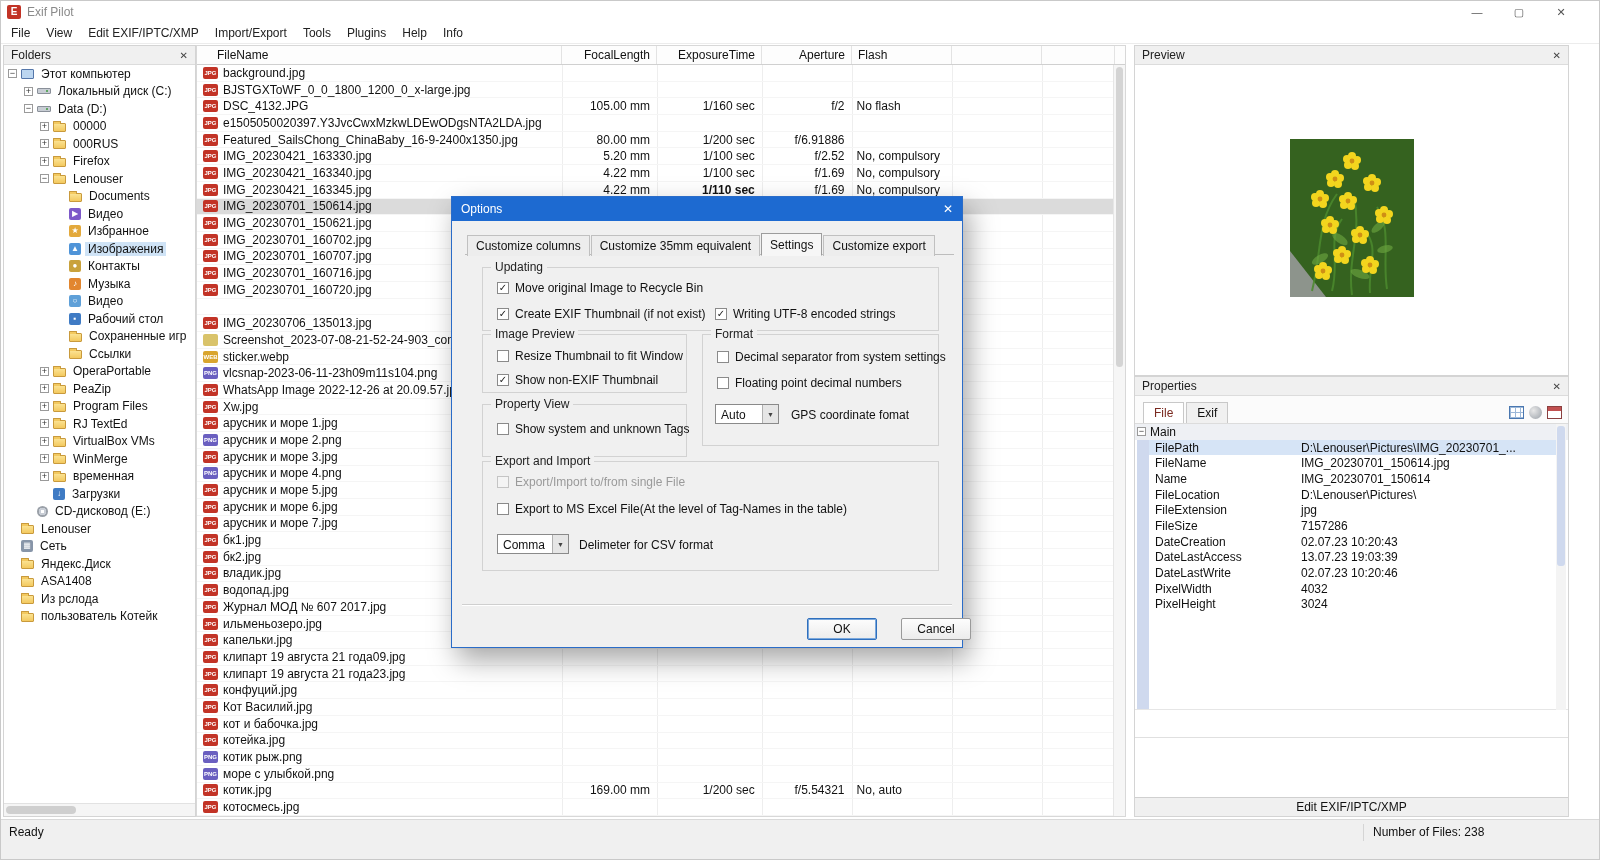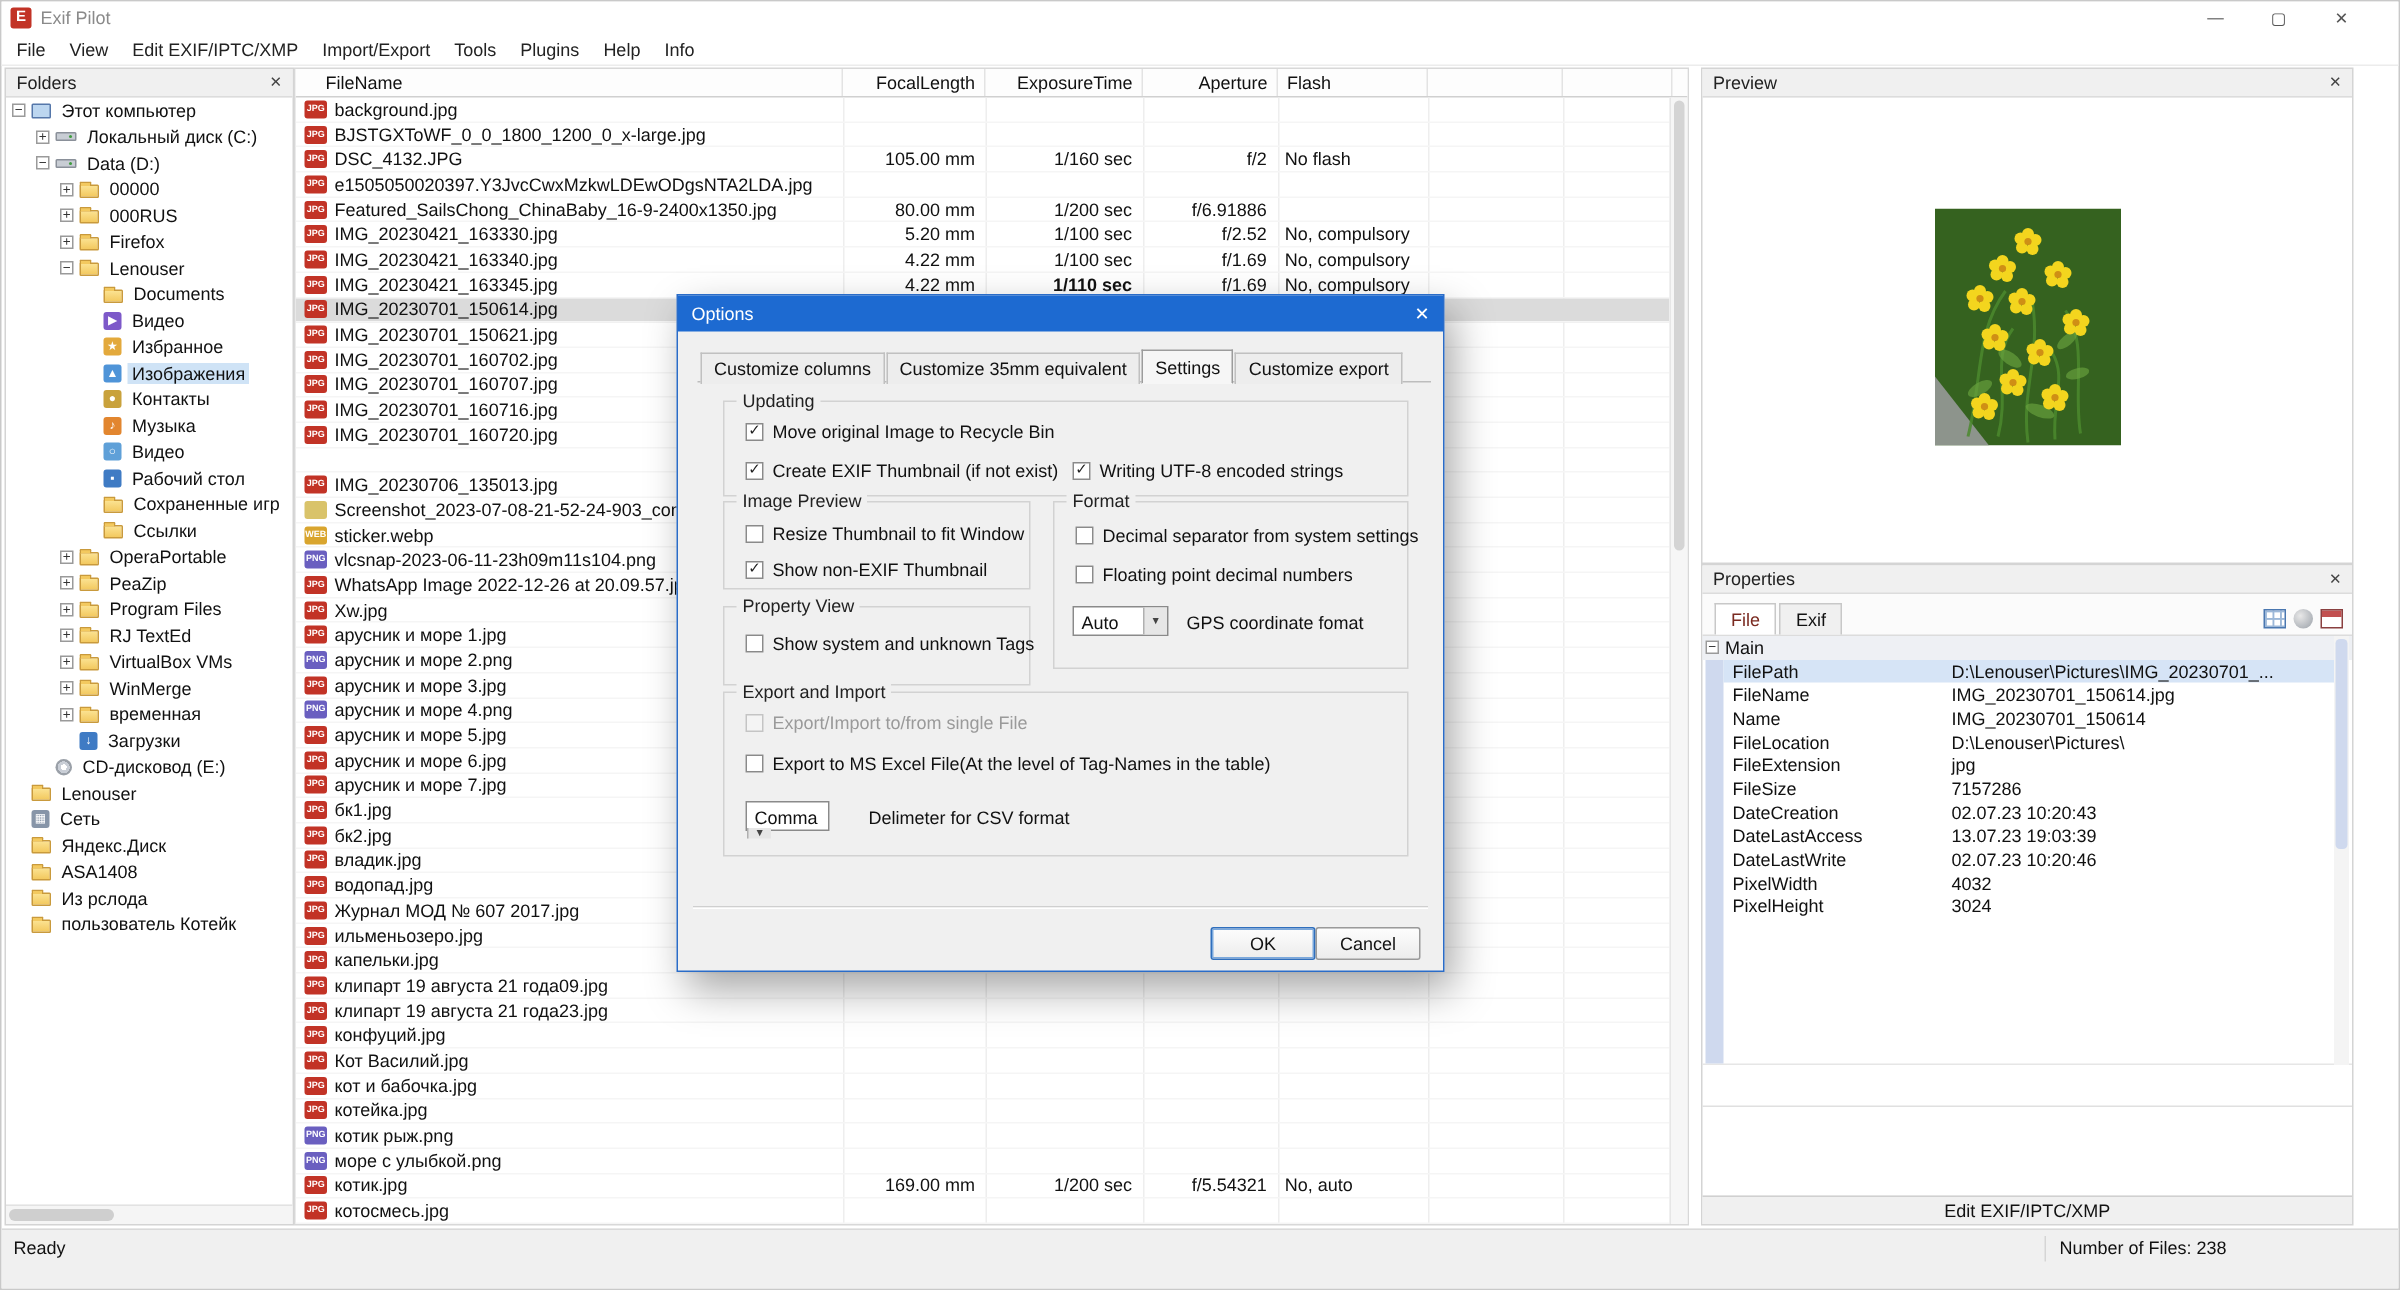--- a/index.html
+++ b/index.html
@@ -123,21 +123,21 @@
   .combo{position:absolute;height:20px;background:#fff;border:1px solid #8a8a8a;display:flex;align-items:stretch;}
   .combo-val{flex:1;padding:3px 0 0 5px;font-size:12px;}
   .combo-btn{width:16px;background:#e6e6e6;border-left:1px solid #b0b0b0;font-size:7px;display:flex;align-items:center;
              justify-content:center;color:#444;}
   .inline-label{position:absolute;font-size:12px;white-space:nowrap;}
   .dlg-sep{position:absolute;left:10px;right:10px;top:407px;height:2px;border-top:1px solid #cfcfcf;border-bottom:1px solid #fff;}
   .btn{position:absolute;width:70px;height:22px;background:linear-gradient(#fdfdfd,#ececec);border:1px solid #9a9a9a;
        border-radius:2px;font-size:12px;text-align:center;line-height:20px;cursor:default;}
   .btn.default{border-color:#2f6fbd;box-shadow:inset 0 0 0 1px #7aa8dc;}
   .b-ok{left:355px;top:421px;}
-  .b-cancel{left:425px;top:421px;}
+  .b-cancel{left:449px;top:421px;}
 </style>
 </head>
 <body>
 
 <div class="app">
 
   <div class="titlebar">
     <span class="appicon">E</span>
     <span class="apptitle">Exif Pilot</span>
     <span class="wbtns">
@@ -1087,21 +1087,21 @@
     <div class="grp g-export">
       <span class="cap">Export and Import</span>
       <span style="left:14px;top:13px;" class="cb disabled">
           <span class="cbbox"></span>
           <span>Export/Import  to/from single File</span>
         </span>
       <span style="left:14px;top:40px;" class="cb">
           <span class="cbbox"></span>
           <span>Export to MS Excel File(At the level of Tag-Names in the table)</span>
         </span>
-      <span class="combo" style="left:14px;top:72px;width:56px;flex-direction:column;">
+      <span class="combo" style="left:14px;top:72px;width:72px;">
         <span class="combo-val">Comma</span>
         <span class="combo-btn">▼</span>
       </span>
       <span class="inline-label" style="left:96px;top:76px;">Delimeter for CSV format</span>
     </div>
 
     <div class="dlg-sep"></div>
     <div class="btn default b-ok">OK</div>
     <div class="btn b-cancel">Cancel</div>
   </div>

